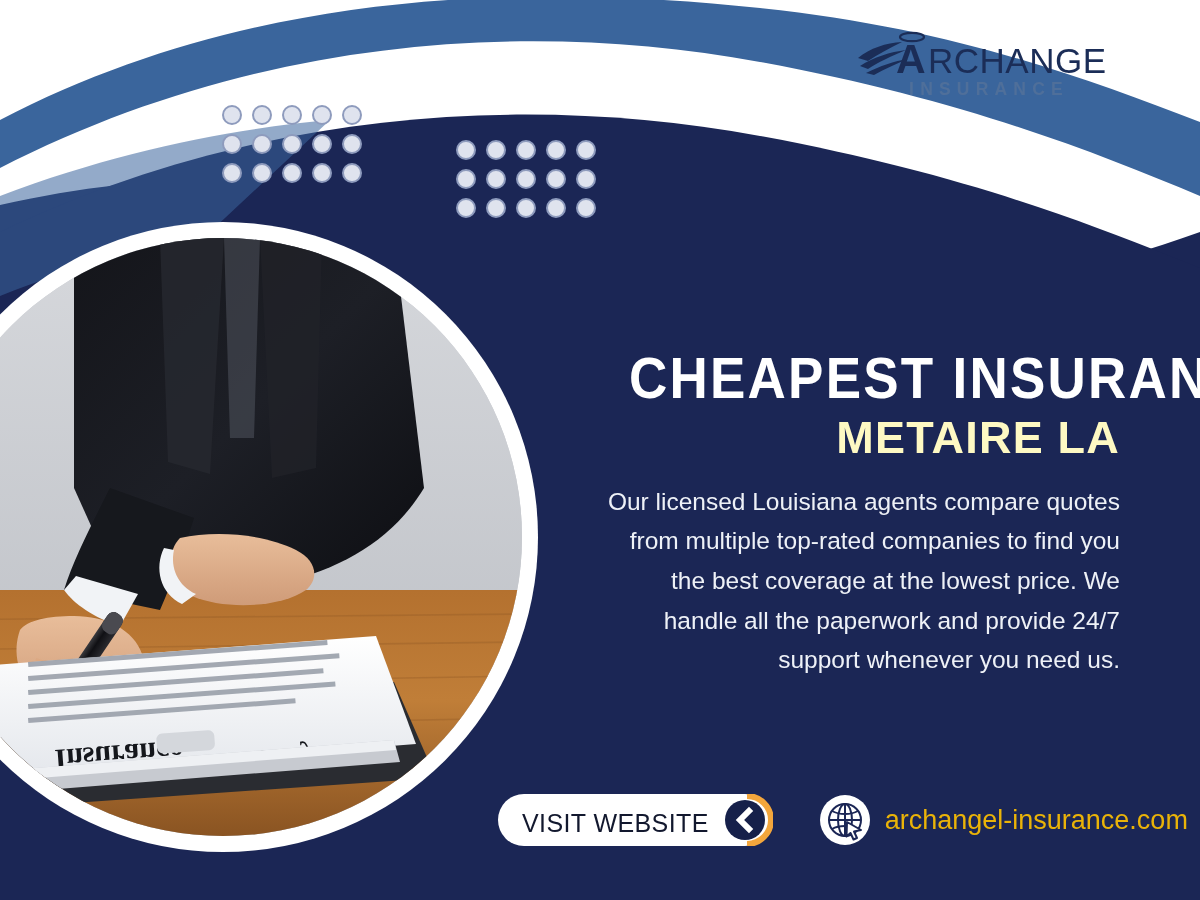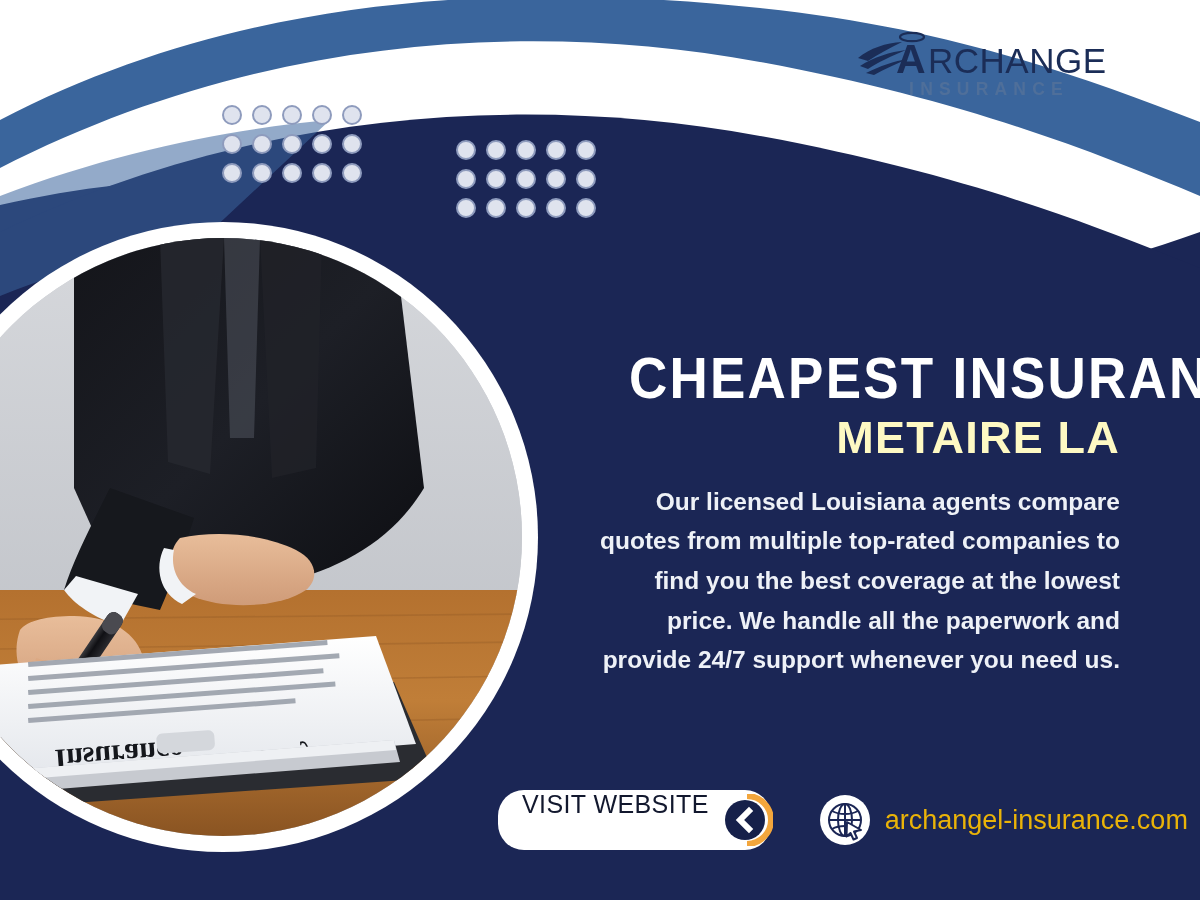--- a/index.html
+++ b/index.html
@@ -128,41 +128,41 @@
     color: #fef9c3;
     letter-spacing: 1.2px;
     font-family: "Liberation Sans", sans-serif;
     white-space: nowrap;
   }
   .body-copy {
     margin: 22px 0 0 0;
     font-size: 24.5px;
     line-height: 1.62;
     color: #eef1f7;
-    font-weight: 700;
+    font-weight: 400;
     text-align: right;
     font-family: "Liberation Sans", sans-serif;
   }
 
   
   .footer-row {
     position: absolute;
     left: 498px;
     top: 790px;
     height: 60px;
     display: flex;
     align-items: center;
     z-index: 40;
   }
   .cta-pill {
     position: relative;
     display: flex;
-    align-items: flex-start;
-    height: 60px;
-    padding: 0 62px 0 24px;
+    align-items: flex-end;
+    height: 44px;
+    padding: 0 62px 8px 24px;
     border-radius: 26px;
     background: #ffffff;
     cursor: pointer;
   }
   .cta-label {
     font-size: 25px;
     font-weight: 500;
     color: #12182e;
     letter-spacing: 0.4px;
     white-space: nowrap;

